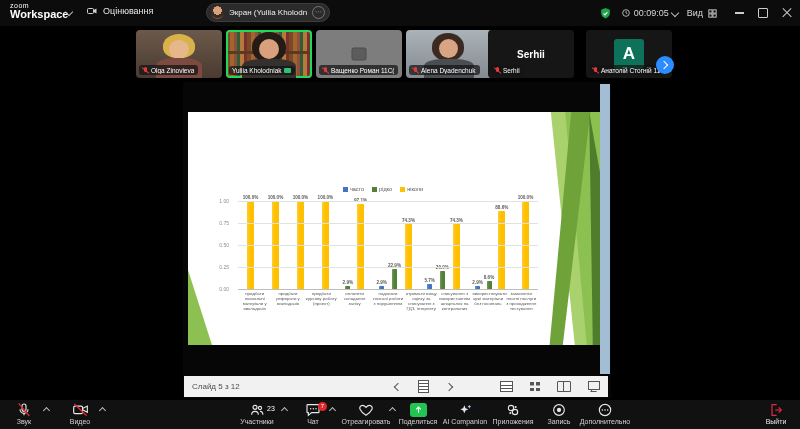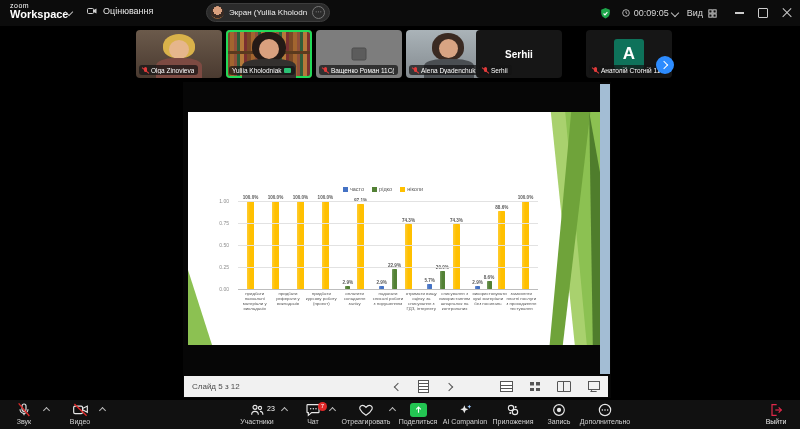--- a/index.html
+++ b/index.html
@@ -198,21 +198,21 @@
   <div class="abs tile" style="left:406px;background:linear-gradient(180deg,#aab3b8,#848b90)">
     <div class="hair" style="left:26px;top:3px;width:32px;height:28px;background:#3a2a22;border-radius:50% 50% 45% 45%"></div>
     <div class="face" style="left:33px;top:9px;width:19px;height:19px;background:#d8a483;border-radius:50%"></div>
     <div class="torso" style="left:18px;top:29px;width:50px;height:19px;background:#4a4e52;border-radius:38% 38% 0 0"></div>
     <div class="pill">
         <span class="micmute"></span>
         <span class="nm">Alena Dyadenchuk</span>
       </div>
   </div>
 
-  <div class="abs tile name-tile" style="left:476px">
+  <div class="abs tile name-tile" style="left:488px">
     <span class="name-big">Serhii</span>
     <div class="pill">
         <span class="micmute"></span>
         <span class="nm">Serhii</span>
       </div>
   </div>
 
   <div class="abs tile name-tile" style="left:586px">
     <div class="init-box">A</div>
     <div class="pill">

